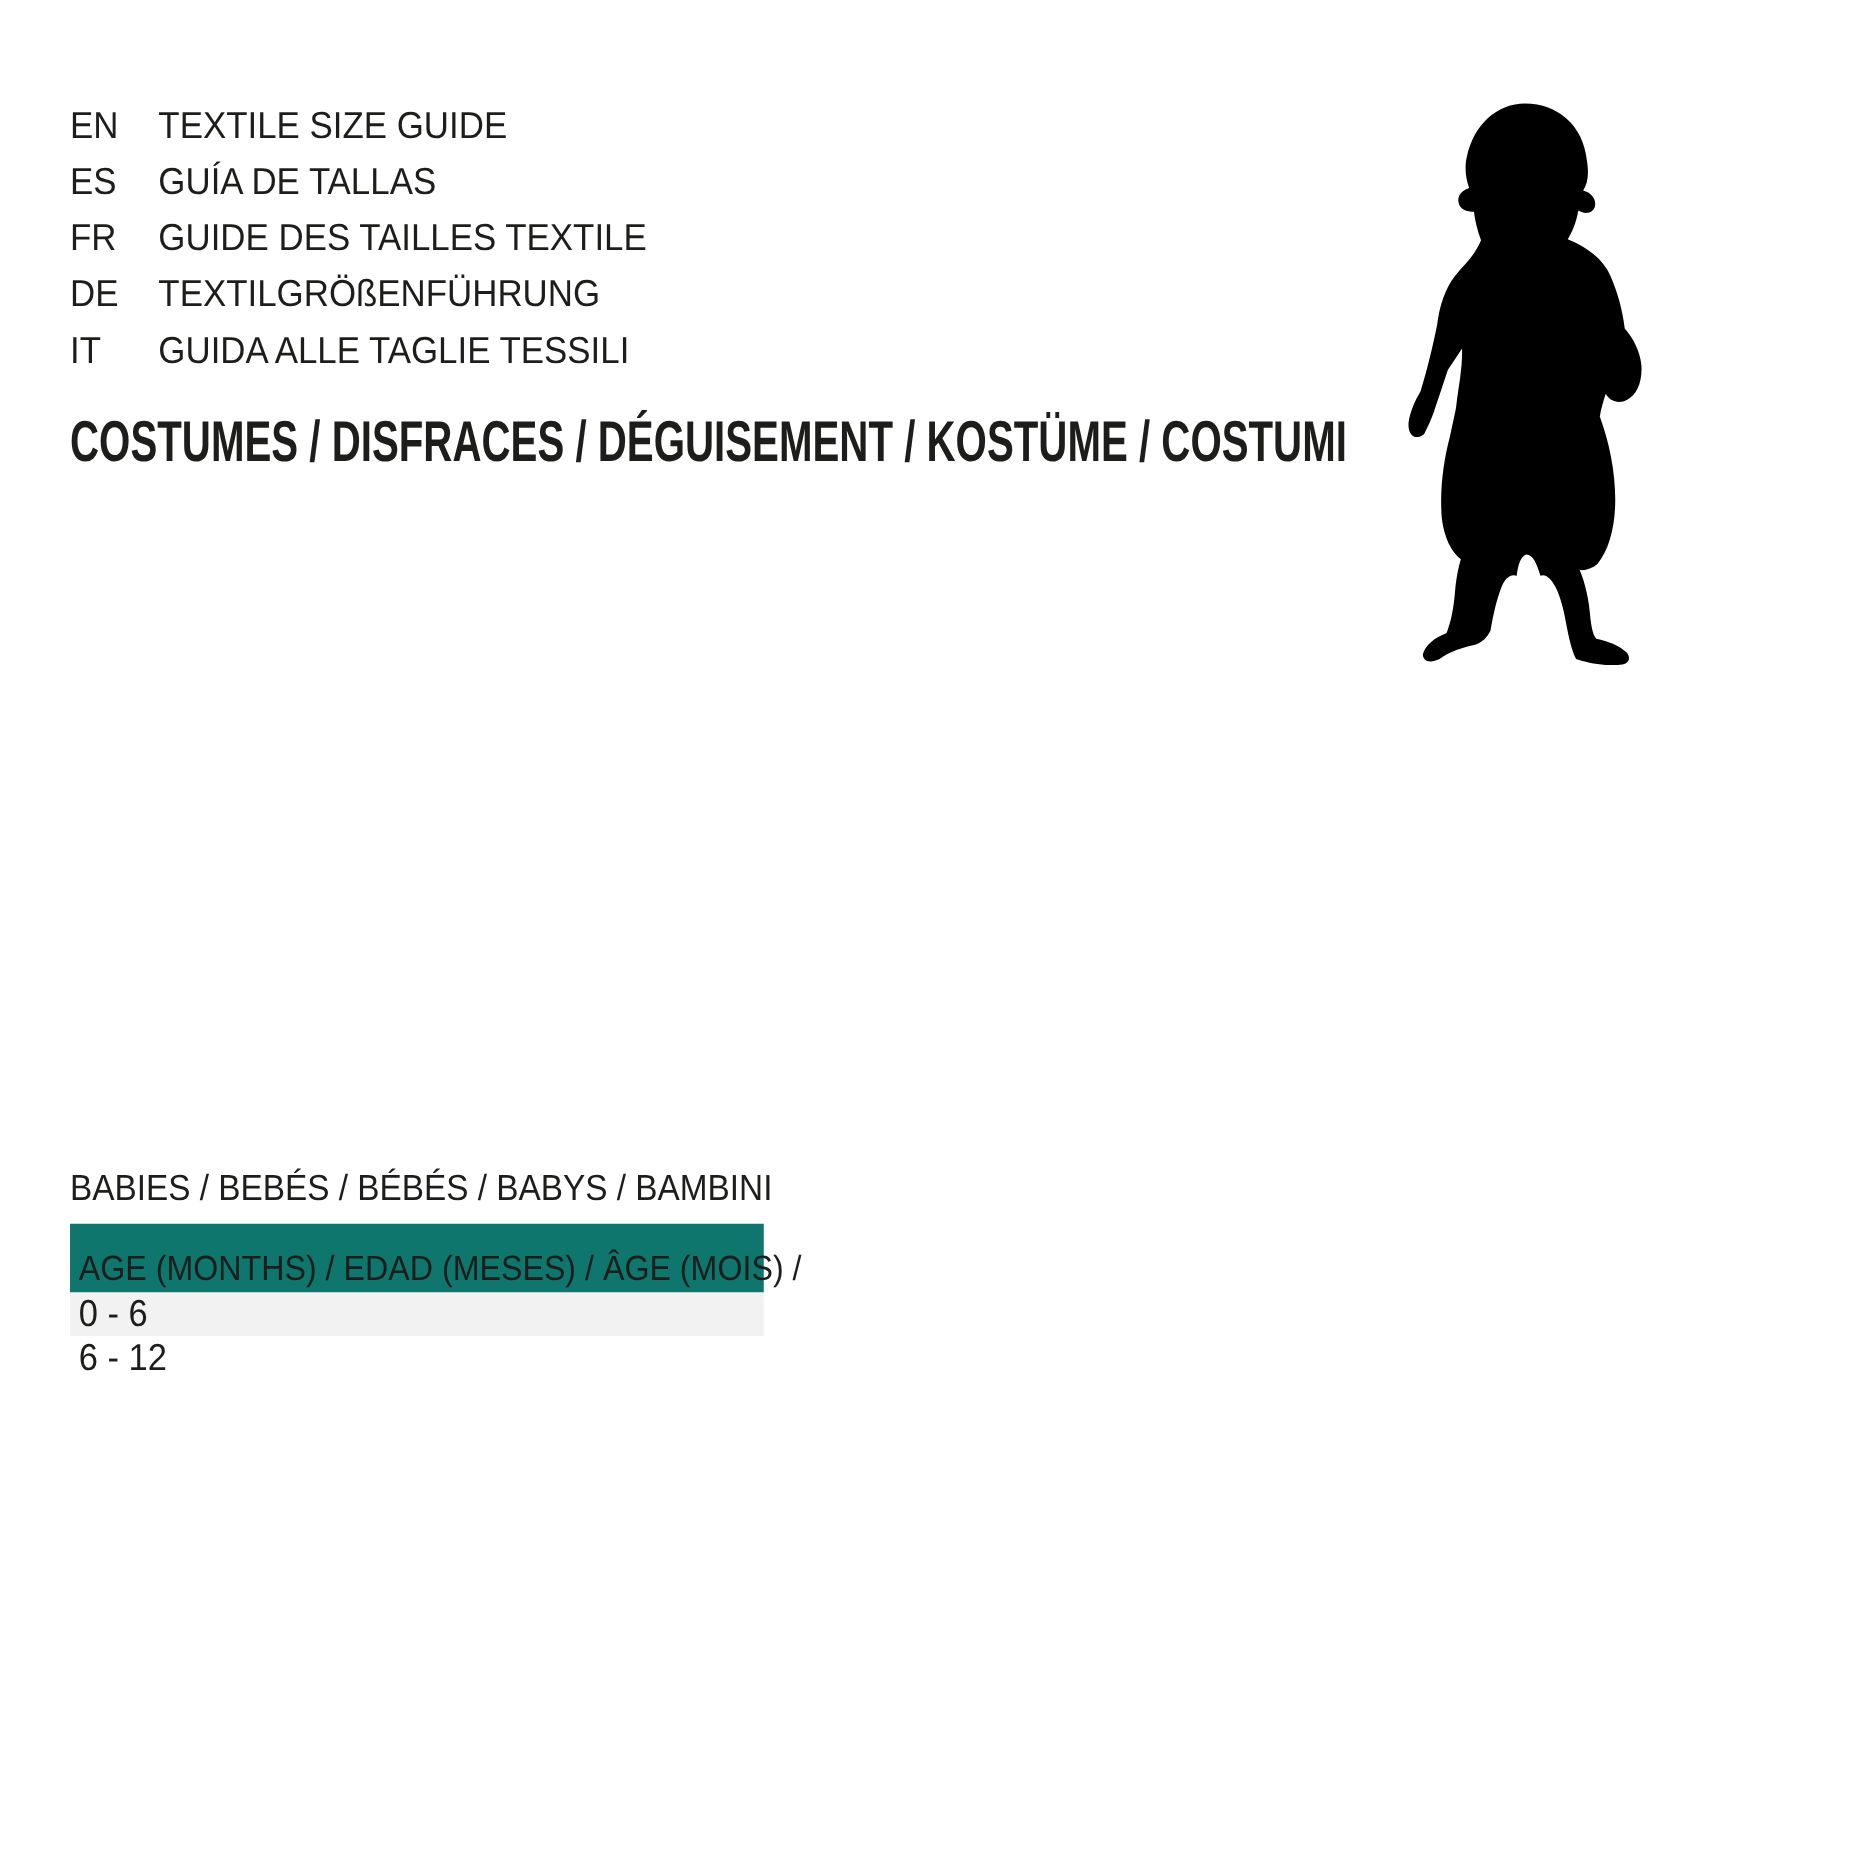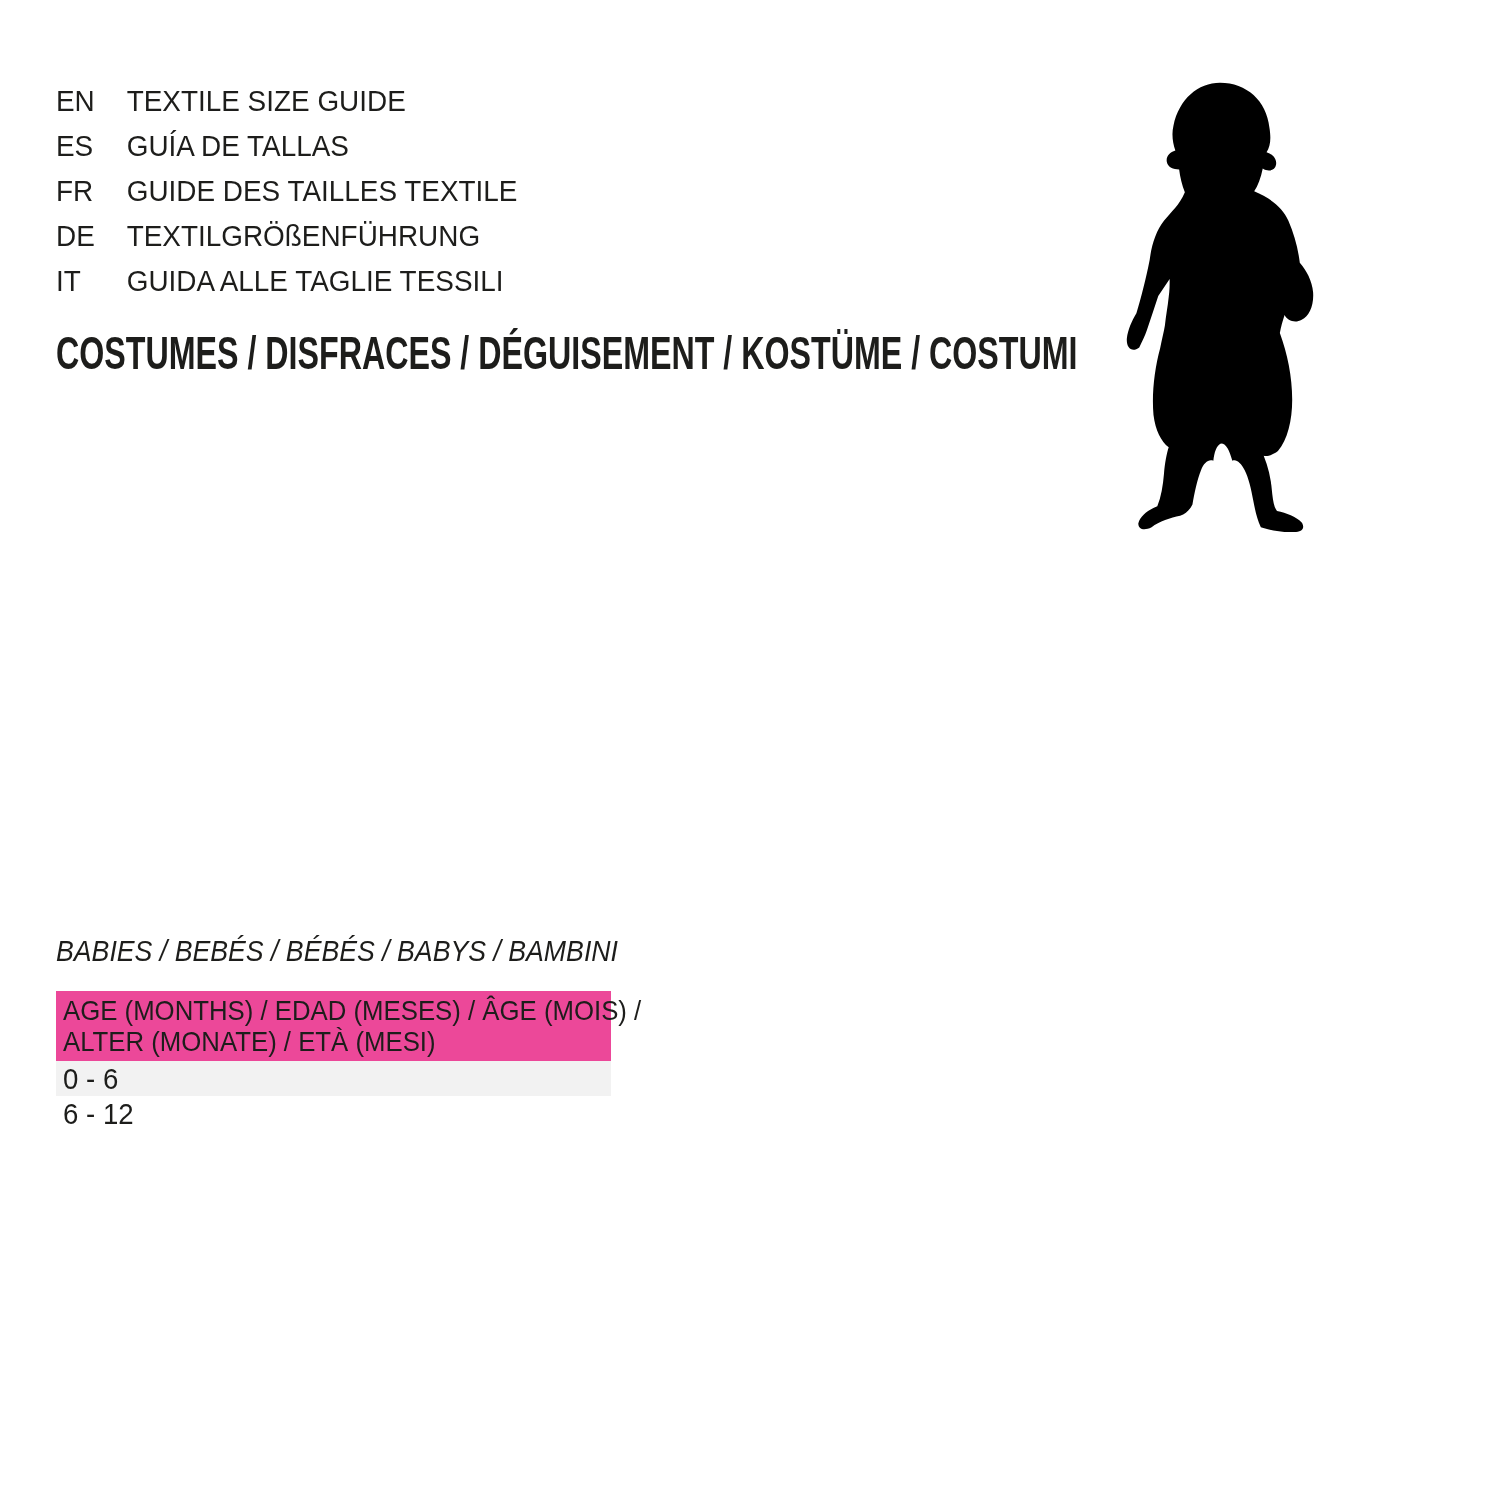--- a/index.html
+++ b/index.html
@@ -18,23 +18,23 @@
   .category-title{
     position:absolute;left:56px;top:330px;font-size:46px;font-weight:bold;
     line-height:46px;white-space:nowrap;transform:scaleX(0.70);transform-origin:0 0;
     letter-spacing:0px;
   }
   
   .figure{position:absolute;left:1125px;top:80px;width:190px;height:452px;}
   .figure svg{display:block;width:100%;height:100%;}
   
   .size-guide{position:absolute;left:56px;top:934px;width:555px;}
-  .section-title{font-size:29px;line-height:34px;margin:0 0 23px 0;font-style:italic;}
+  .section-title{font-size:29px;line-height:34px;margin:0 0 11px 0;}
   .age-header{
-    background:#ec4899;padding:4px 6px 4px 7px;font-size:28px;line-height:31px;
+    background:#0f766e;padding:20px 6px 4px 7px;font-size:28px;line-height:31px;
   }
   .age-row{height:35px;line-height:35px;font-size:30px;padding-left:7px;}
   .age-row:nth-child(odd){background:#f2f2f2;}
   .age-row:nth-child(even){background:#ffffff;}
 </style>
 </head>
 <body>
 
 <div class="canvas">
 
@@ -120,23 +120,20 @@
   </div>
 
   <div class="size-guide">
     <div class="section-title">
       <span class="cx">BABIES / BEBÉS / BÉBÉS / BABYS / BAMBINI</span>
     </div>
     <div class="age-header">
       <div>
         <span class="cx">AGE (MONTHS) / EDAD (MESES) / ÂGE (MOIS) /</span>
       </div>
-      <div>
-        <span class="cx">ALTER (MONATE) / ETÀ (MESI)</span>
-      </div>
     </div>
     <div>
       <div class="age-row">
         <span class="cx">0 - 6</span>
       </div>
       <div class="age-row">
         <span class="cx">6 - 12</span>
       </div>
     </div>
   </div>

